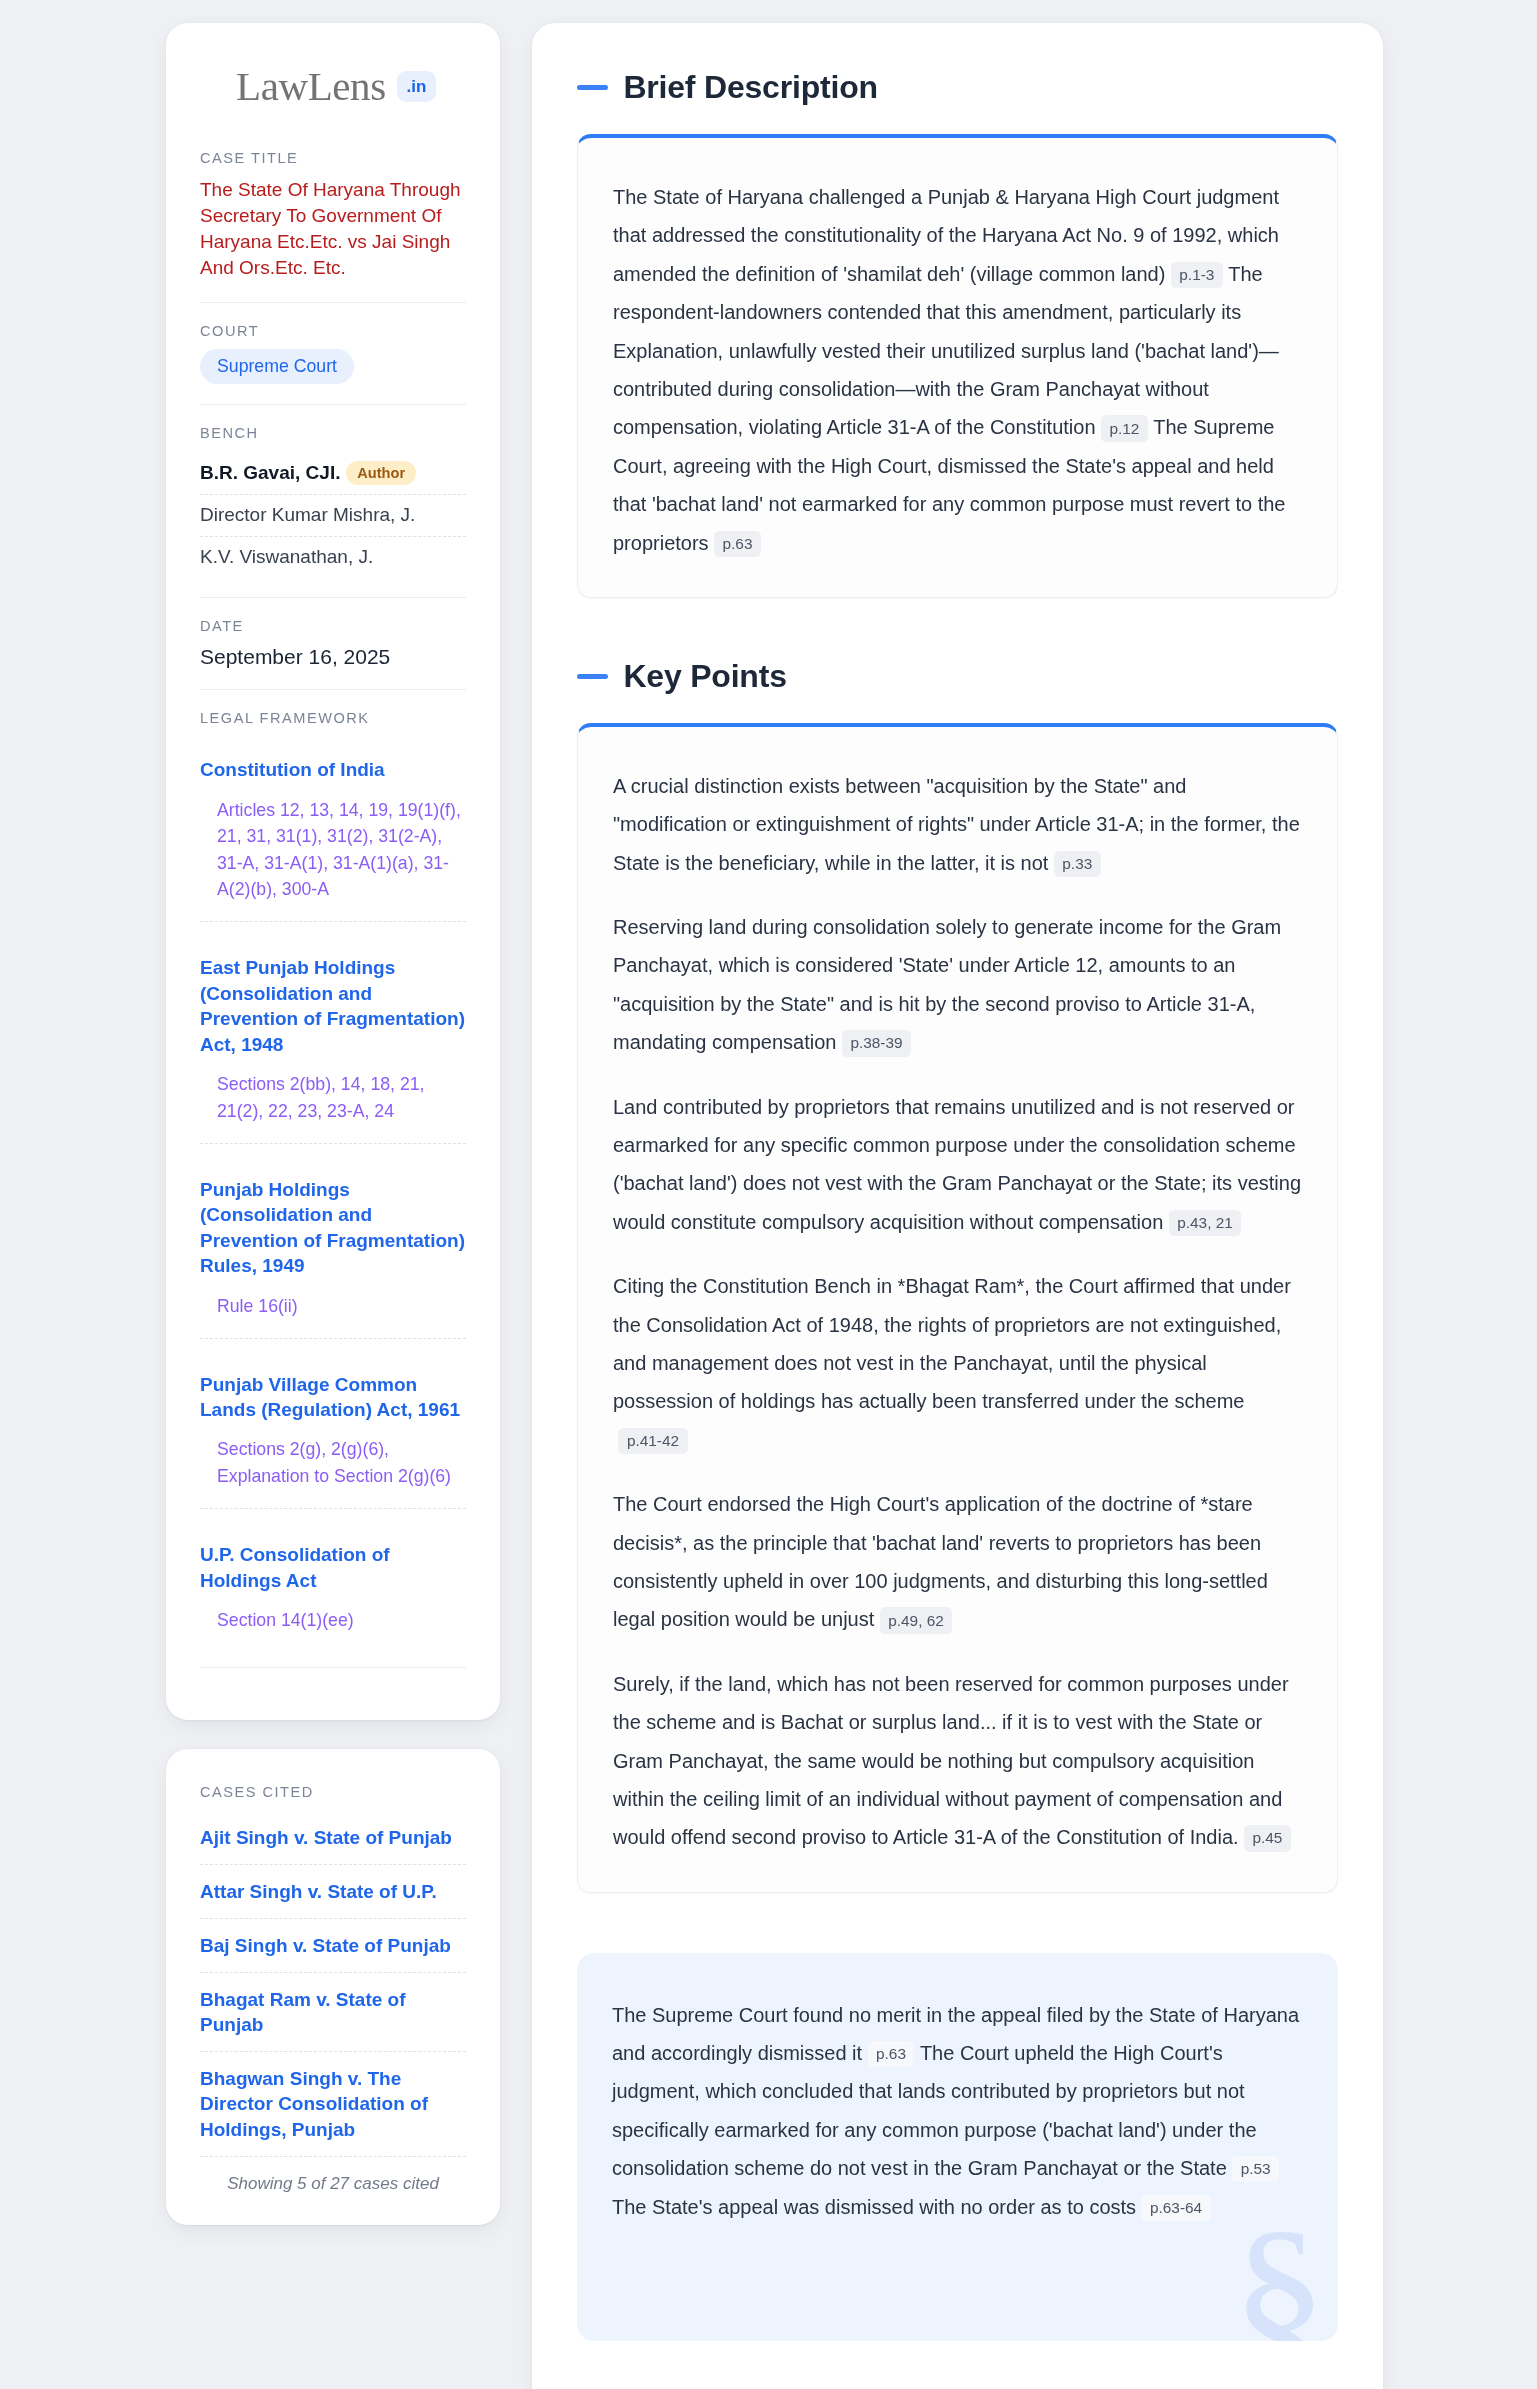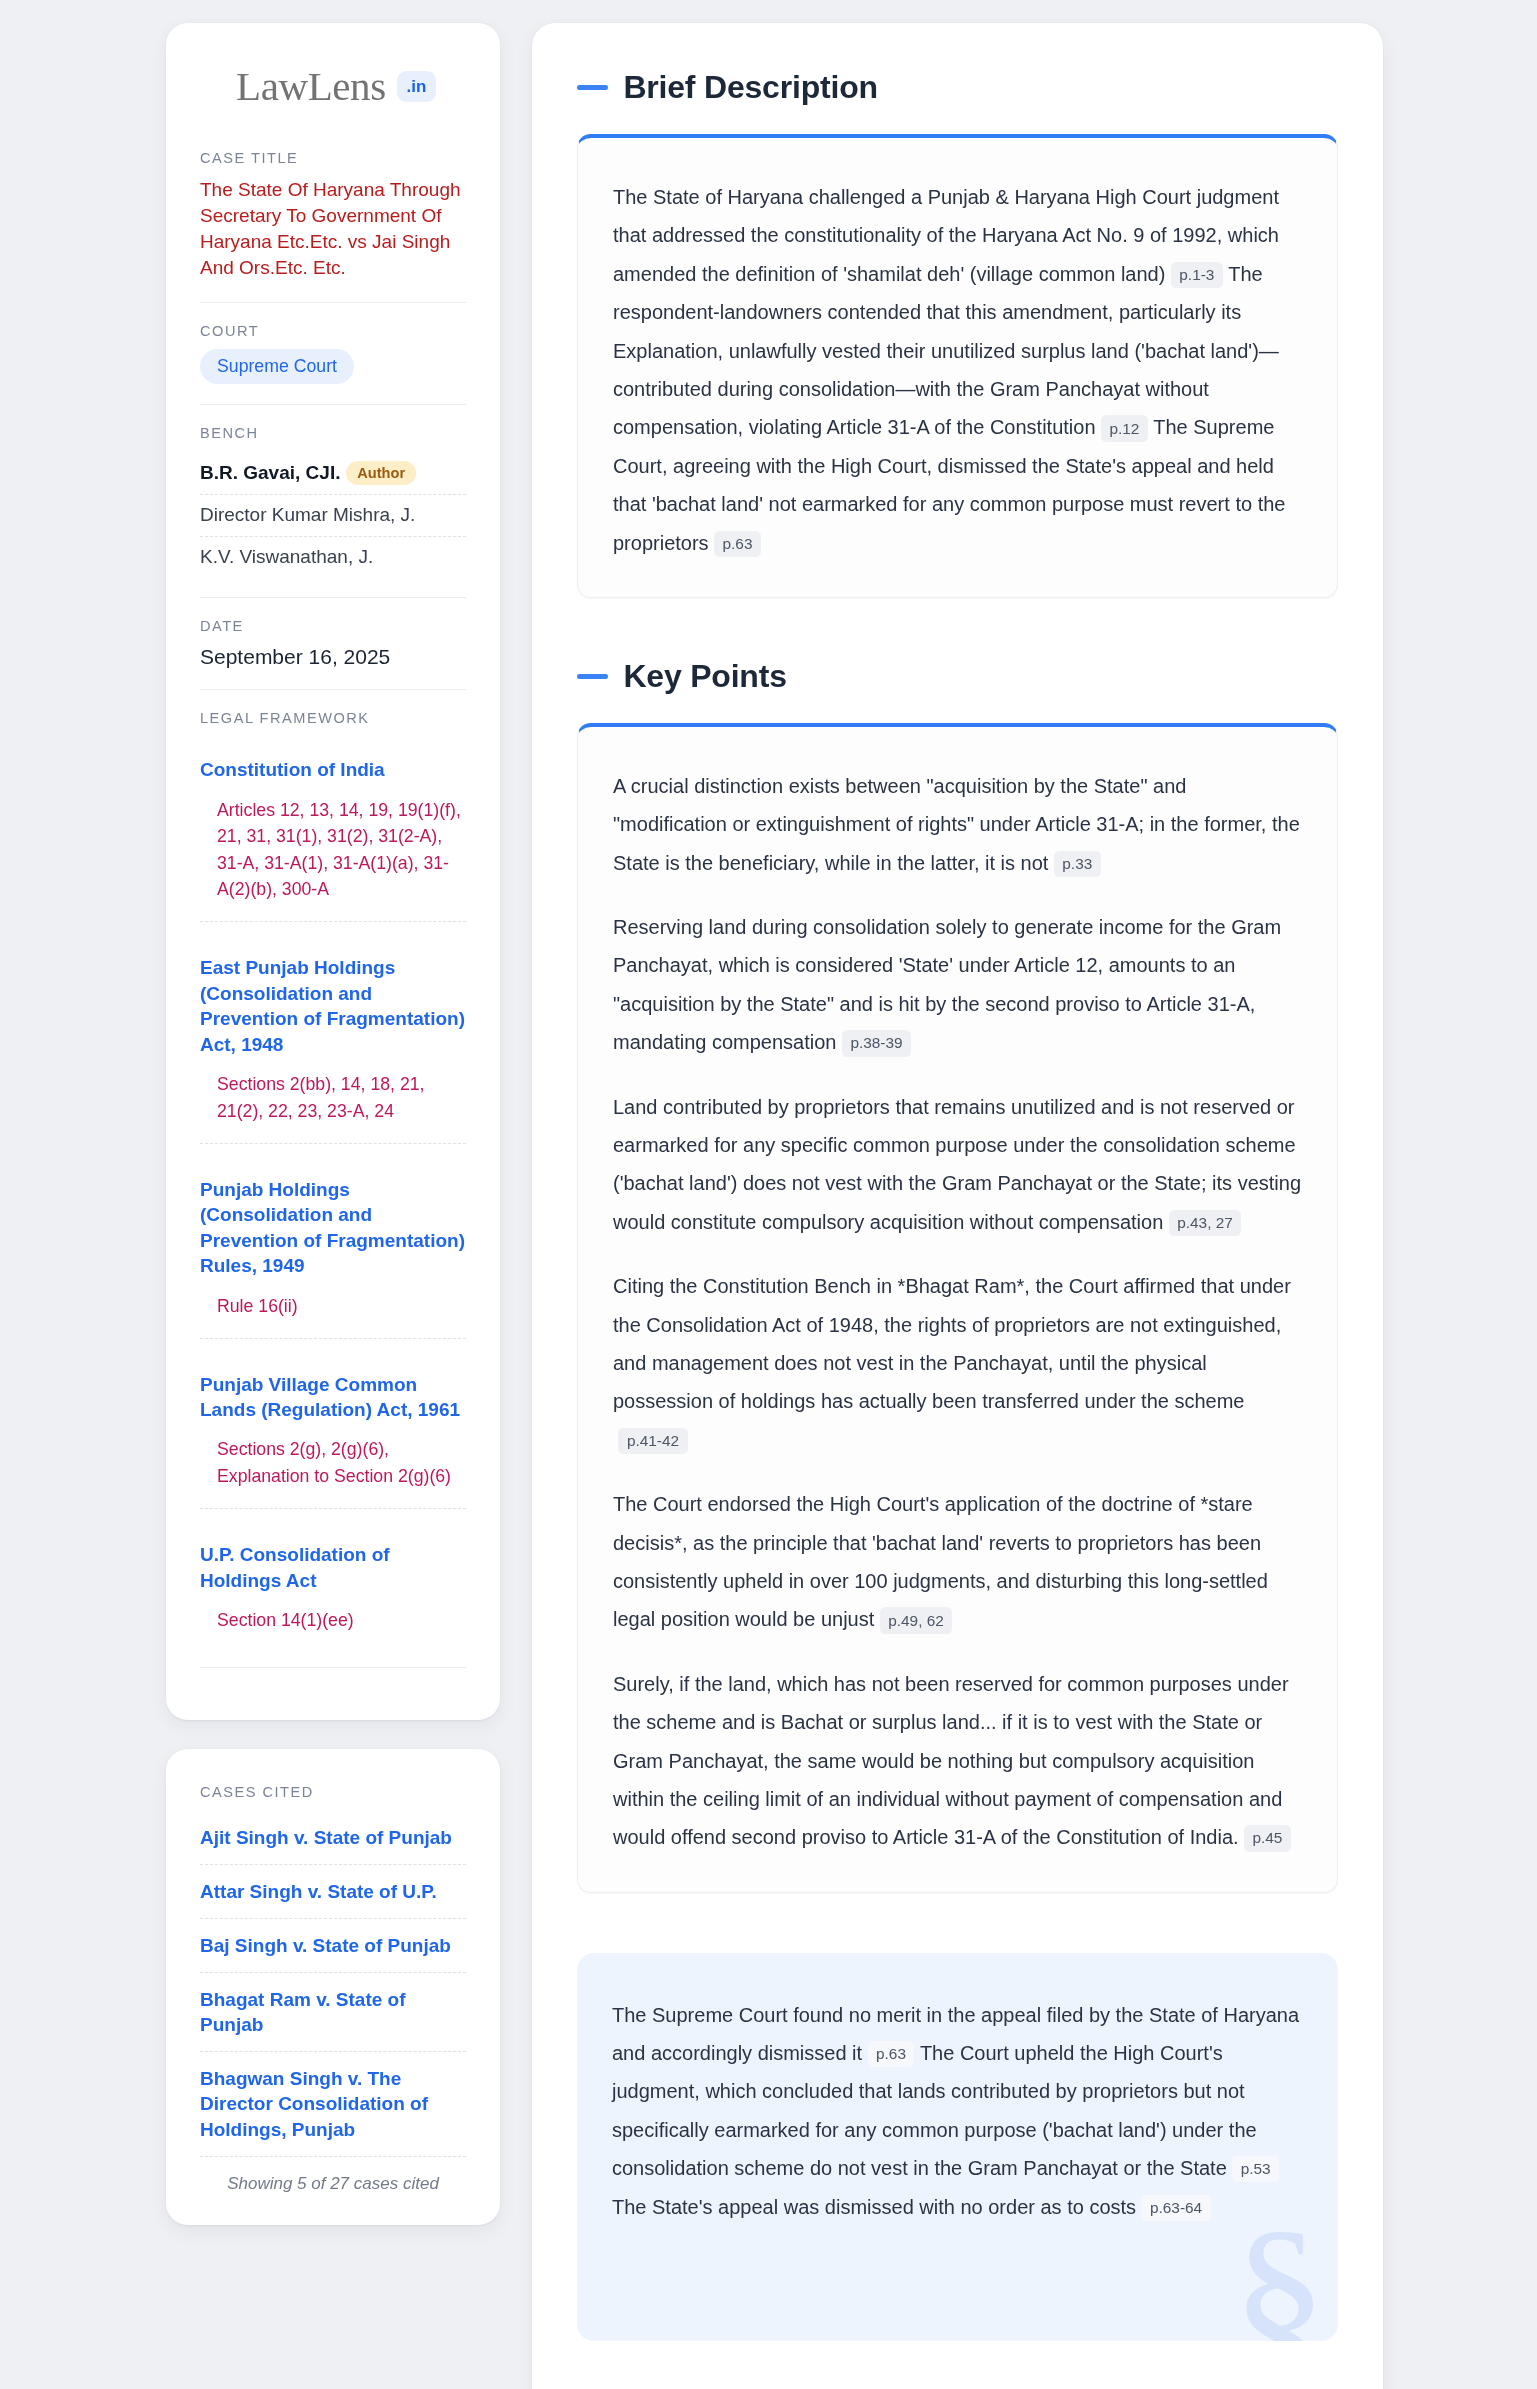--- a/index.html
+++ b/index.html
@@ -122,21 +122,21 @@
   .law-title {
     font-size: 19px;
     font-weight: 700;
     color: #1f66ea;
     line-height: 1.34;
     margin-bottom: 14px;
     margin-top: 16px;
   }
   .law-provisions {
     font-size: 17.7px;
-    color: #be185d;
+    color: #8b5cf6;
     line-height: 1.5;
     padding-left: 17px;
   }
   .law-tail { border-top: 0.8px solid #e9ecf1; margin-top: 26px; }
 
   
   .sidebar-cases { padding: 35px 34px 31px 34px; }
   .case-item {
     font-size: 19px;
     font-weight: 700;
@@ -339,21 +339,21 @@
     </section>
 
     <section class="section">
       <div class="section-head">
         <span class="head-dash"></span>
         <h2 class="head-title">Key Points</h2>
       </div>
       <div class="panel" id="panel-keypoints">
           <p><span>A crucial distinction exists between "acquisition by the State" and "modification or extinguishment of rights" under Article 31-A; in the former, the State is the beneficiary, while in the latter, it is not</span><span class="cite">p.33</span></p>
           <p><span>Reserving land during consolidation solely to generate income for the Gram Panchayat, which is considered 'State' under Article 12, amounts to an "acquisition by the State" and is hit by the second proviso to Article 31-A, mandating compensation</span><span class="cite">p.38-39</span></p>
-          <p><span>Land contributed by proprietors that remains unutilized and is not reserved or earmarked for any specific common purpose under the consolidation scheme ('bachat land') does not vest with the Gram Panchayat or the State; its vesting would constitute compulsory acquisition without compensation</span><span class="cite">p.43, 27</span></p>
+          <p><span>Land contributed by proprietors that remains unutilized and is not reserved or earmarked for any specific common purpose under the consolidation scheme ('bachat land') does not vest with the Gram Panchayat or the State; its vesting would constitute compulsory acquisition without compensation</span><span class="cite">p.43, 21</span></p>
           <p><span>Citing the Constitution Bench in *Bhagat Ram*, the Court affirmed that under the Consolidation Act of 1948, the rights of proprietors are not extinguished, and management does not vest in the Panchayat, until the physical possession of holdings has actually been transferred under the scheme</span><span class="cite">p.41-42</span></p>
           <p><span>The Court endorsed the High Court's application of the doctrine of *stare decisis*, as the principle that 'bachat land' reverts to proprietors has been consistently upheld in over 100 judgments, and disturbing this long-settled legal position would be unjust</span><span class="cite">p.49, 62</span></p>
           <p><span>Surely, if the land, which has not been reserved for common purposes under the scheme and is Bachat or surplus land... if it is to vest with the State or Gram Panchayat, the same would be nothing but compulsory acquisition within the ceiling limit of an individual without payment of compensation and would offend second proviso to Article 31-A of the Constitution of India.</span><span class="cite">p.45</span></p>
         </div>
     </section>
 
     <section class="section">
       <div class="panel panel-decision">
         <div id="panel-decision-body">
             <p><span>The Supreme Court found no merit in the appeal filed by the State of Haryana and accordingly dismissed it</span><span class="cite">p.63</span><span>The Court upheld the High Court's judgment, which concluded that lands contributed by proprietors but not specifically earmarked for any common purpose ('bachat land') under the consolidation scheme do not vest in the Gram Panchayat or the State</span><span class="cite">p.53</span><span>The State's appeal was dismissed with no order as to costs</span><span class="cite">p.63-64</span></p>

